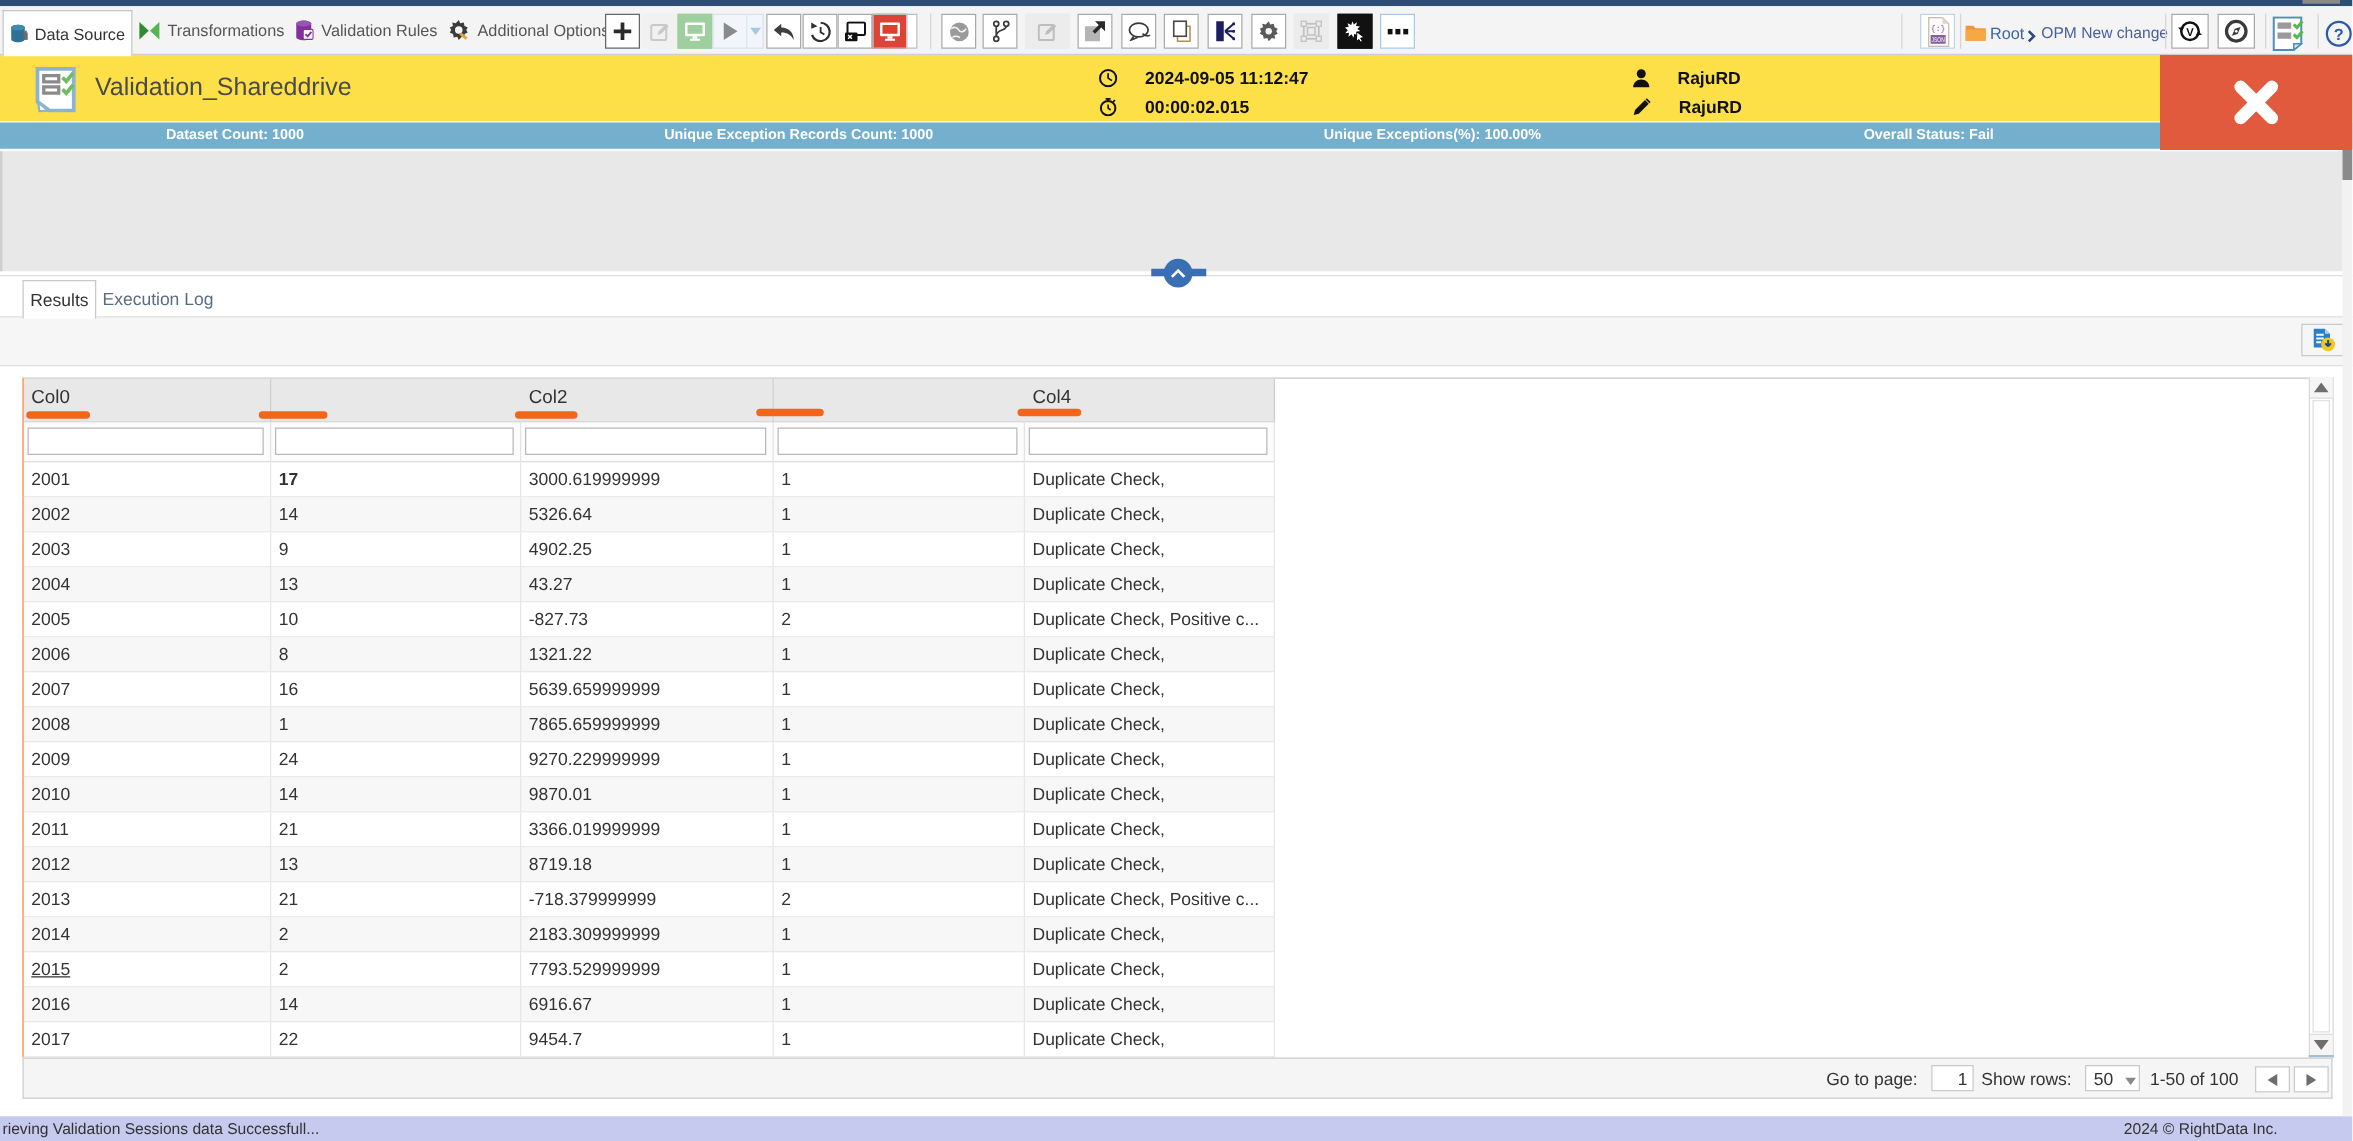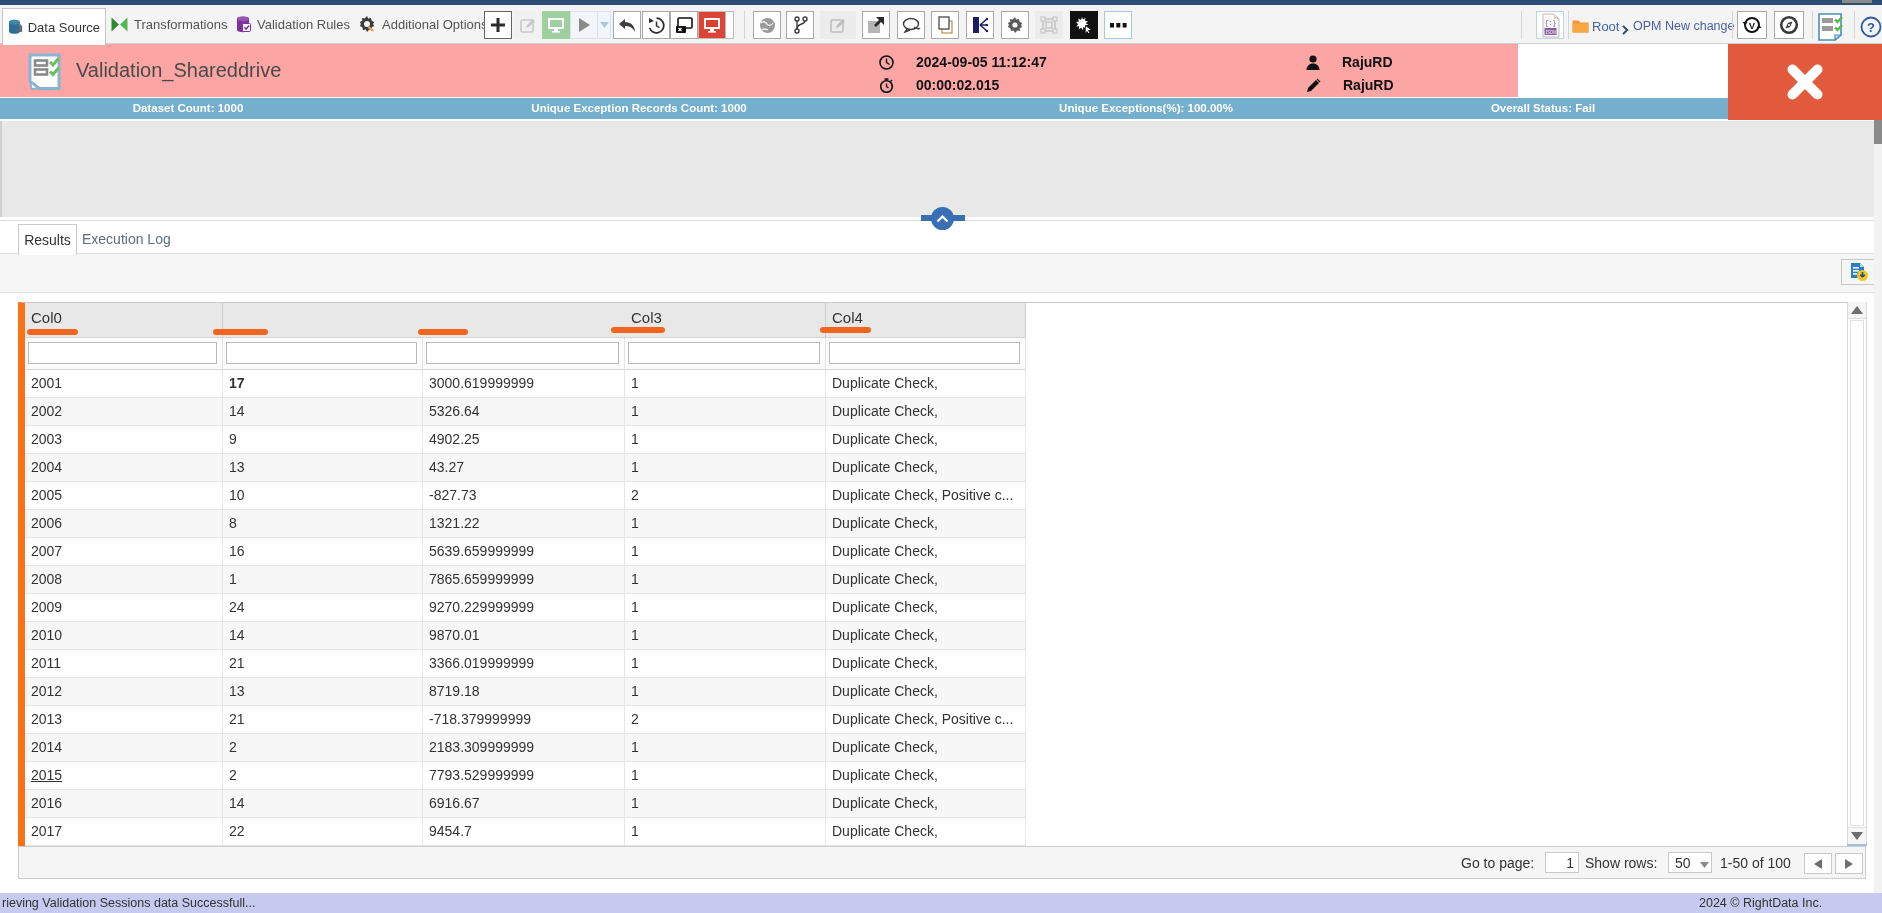--- a/index.html
+++ b/index.html
@@ -11,21 +11,21 @@
 #navybar { left:0; top:0; width:1882px; height:5px; background:#2d4d75; }
 
 
 #toolbar { left:0; top:5px; width:1882px; height:39px; background:#f4f4f4; border-bottom:1px solid #cfcfcf; }
 .ttab { position:absolute; top:0; height:38px; display:flex; align-items:center; gap:6px; font-size:13px; color:#555; white-space:nowrap; }
 .ttab.active { background:#fff; border:1px solid #c6c6c6; border-bottom:none; top:3px; height:37px; z-index:3; color:#333; padding:0 8px; }
 .tbtn { position:absolute; top:6px; height:28px; width:28px; background:#fff; border:1px solid #a9a9a9; display:flex; align-items:center; justify-content:center; }
 .sep { position:absolute; top:6px; height:28px; width:1px; background:#d5d5d5; }
 
 
-#header { left:0; top:44px; width:1518px; height:53px; background:#fca5a5; }
+#header { left:0; top:44px; width:1882px; height:53px; background:#fde047; }
 #title { position:absolute; left:76px; top:15px; font-size:20px; color:#4a4a4a; }
 .hmeta { position:absolute; font-size:14px; font-weight:bold; color:#111; display:flex; align-items:center; gap:22px; }
 
 
 #bluebar { left:0; top:98px; width:1882px; height:21px; background:#74afcd; color:#fff; font-size:11.5px; }
 #bluebar .item { position:absolute; top:0; height:21px; line-height:20px; transform:translateX(-50%); white-space:nowrap; font-weight:bold; }
 
 
 #orangex { left:1728px; top:44px; width:154px; height:76px; background:#e25a3d; display:flex; align-items:center; justify-content:center; z-index:5; }
 
@@ -39,21 +39,21 @@
 
 
 #tab-results { left:18px; top:224px; width:59px; height:31px; background:#fff; border:1px solid #c9c9c9; border-bottom:none; z-index:2; font-size:14px; color:#333; display:flex; align-items:center; justify-content:center; }
 #tab-exec { left:82px; top:224px; font-size:14px; color:#5c6c7e; height:30px; display:flex; align-items:center; }
 
 
 #strip { left:0; top:253px; width:1882px; height:40px; background:#f6f6f6; border-top:1px solid #e0e0e0; border-bottom:1px solid #e0e0e0; }
 #exportbtn { left:1841px; top:259px; width:35px; height:26px; border:1px solid #c9c9c9; background:#f6f6f6; display:flex; align-items:center; justify-content:center; }
 
 
-#grid { left:18px; top:302px; width:1849px; height:544px; border-top:1px solid #c9c9c9; border-left:7px solid #f97316; }
+#grid { left:18px; top:302px; width:1849px; height:544px; border-top:1px solid #c9c9c9; border-left:1px solid #f97316; }
 #ghead { position:absolute; left:0; top:0; width:1001px; height:35px; background:#e8e8e8; border-bottom:1px solid #d4d4d4; }
 .hcell { position:absolute; top:0; height:35px; line-height:30px; padding-left:6px; font-size:15px; color:#333; border-right:1px solid #cfcfcf; }
 .omark { position:absolute; height:6px; background:#f3641d; border-radius:3px; z-index:4; }
 #gfilter { position:absolute; left:0; top:35px; width:1001px; height:32px; background:#fcfcfc; border-bottom:1px solid #d4d4d4; }
 .fcell { position:absolute; top:0; height:32px; border-right:1px solid #e3e3e3; }
 .fin { position:absolute; left:3px; top:4px; right:5px; height:22px; border:1px solid #b9b9b9; background:#fff; }
 #gbody { position:absolute; left:0; top:67px; width:1001px; }
 .grow { position:relative; width:1001px; height:28px; border-bottom:1px solid #e6e6e6; background:#fff; }
 .grow.alt { background:#f7f7f7; }
 .gcell { position:absolute; top:0; height:28px; line-height:27px; padding-left:6px; font-size:14px; color:#333; border-right:1px solid #e6e6e6; white-space:nowrap; overflow:hidden; }
@@ -382,21 +382,21 @@
       <rect x="4" y="8" width="6" height="1.6" fill="#fff"></rect>
       <rect x="4" y="11" width="4" height="1.6" fill="#fff"></rect>
       <circle cx="13.5" cy="13.5" r="5.5" fill="#f3c722"></circle>
       <path d="M13.5 10v5m0 0l-2.3-2.3m2.3 2.3l2.3-2.3" stroke="#1a4a7a" stroke-width="1.6" fill="none"></path>
     </svg>
   </div>
 
 <div id="grid" class="abs">
   <div id="ghead">
     <div class="hcell" style="left:0; width:198px;">Col0</div>
-    <div class="hcell" style="left:600px; width:201px;">Col3</div>
+    <div class="hcell" style="left:398px; width:202px;">Col2</div>
     <div class="hcell" style="left:801px; width:200px;">Col4</div>
   </div>
   <div class="omark" style="left:2px; top:26px; width:51px;"></div>
   <div class="omark" style="left:188px; top:26px; width:55px;"></div>
   <div class="omark" style="left:393px; top:26px; width:50px;"></div>
   <div class="omark" style="left:586px; top:24px; width:54px;"></div>
   <div class="omark" style="left:795px; top:24px; width:51px;"></div>
   <div id="gfilter">
     <div class="fcell" style="left:0; width:198px;">
         <div class="fin"></div>

